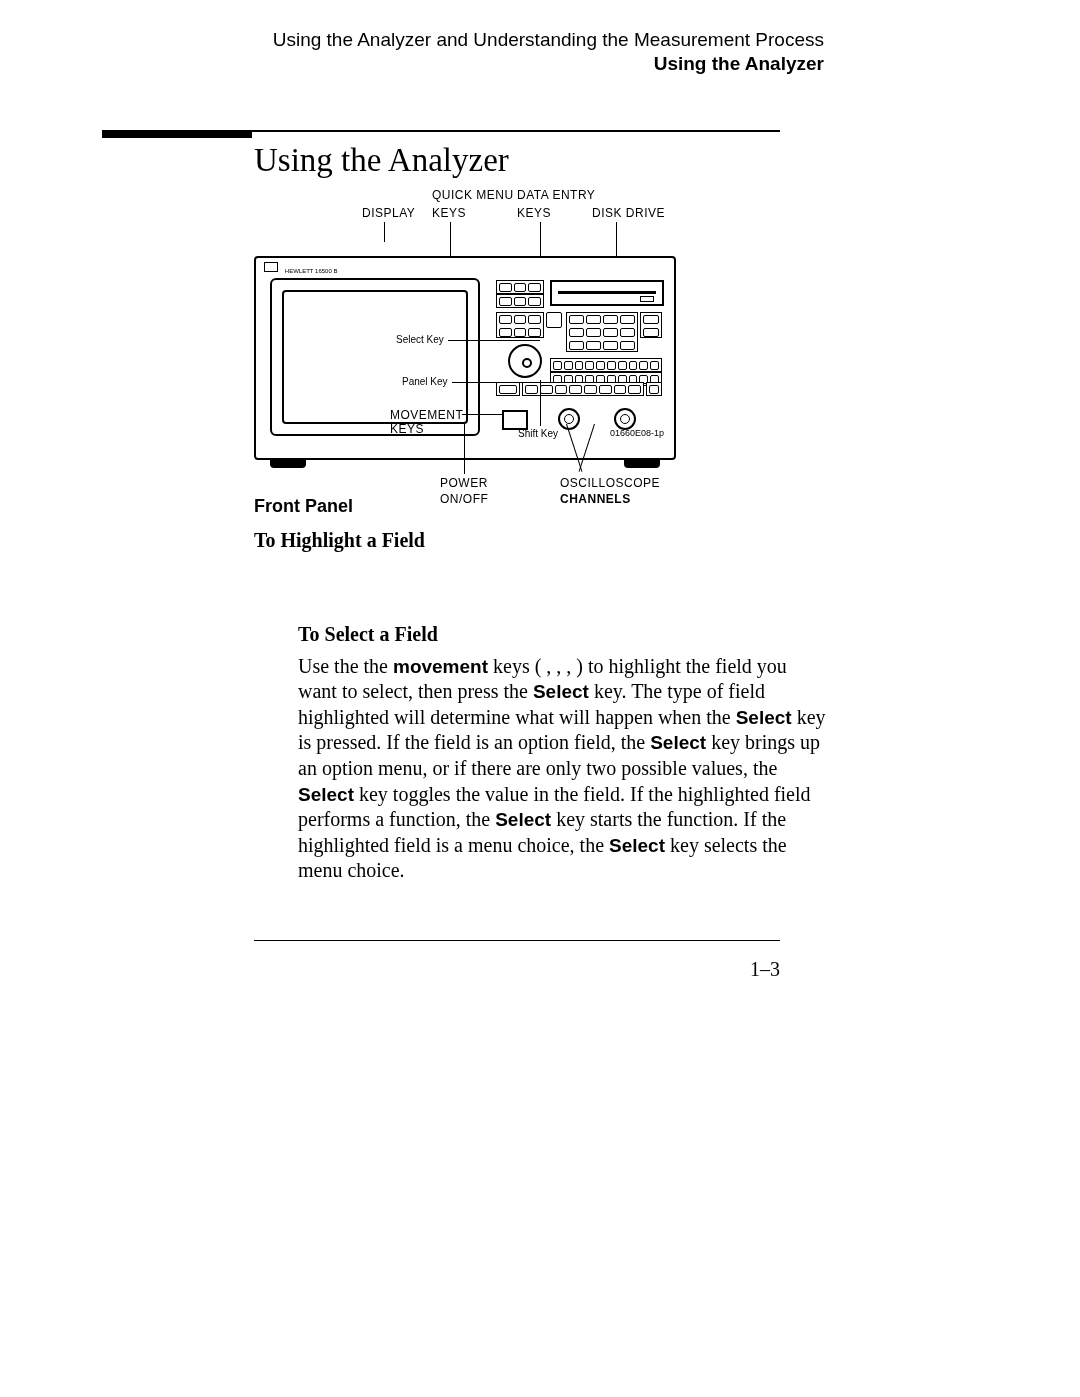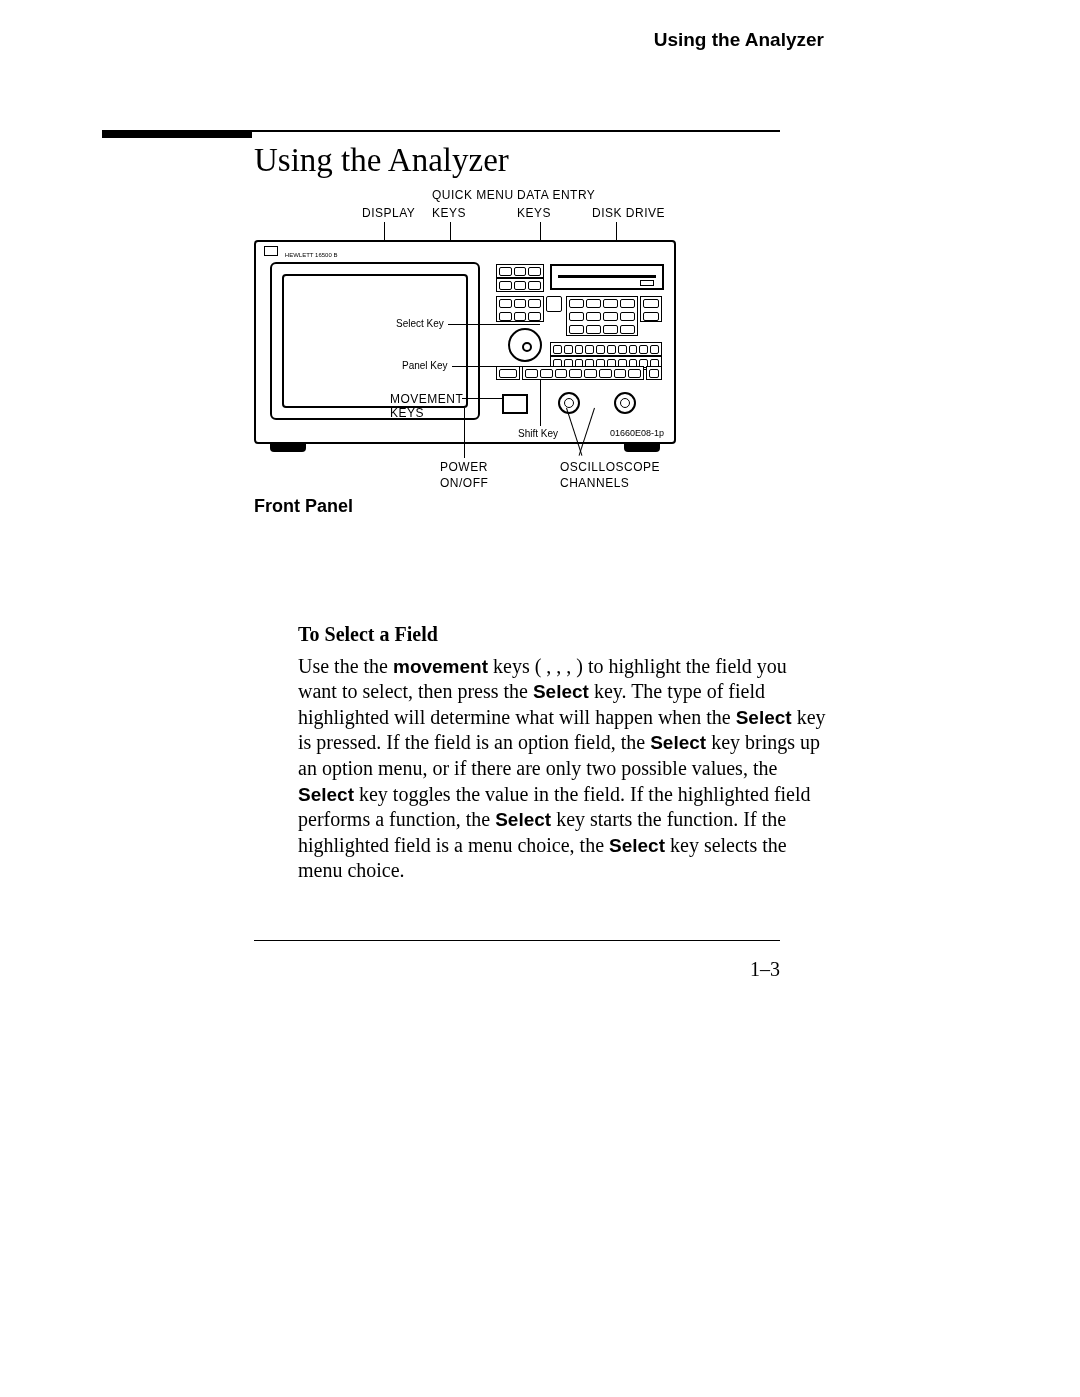--- a/index.html
+++ b/index.html
@@ -73,21 +73,21 @@
   .callouts-top span { position: absolute; white-space: nowrap; }
   .ct-display  { left: 108px; top: 18px; }
   .ct-qm       { left: 178px; top: 0;  }
   .ct-qk       { left: 178px; top: 18px; }
   .ct-de       { left: 263px; top: 0;  }
   .ct-dk       { left: 263px; top: 18px; }
   .ct-dd       { left: 338px; top: 18px; }
 
   .device {
     position: relative;
-    margin-top: 4px;
+    margin-top: 20px;
     width: 418px;
     height: 200px;
     border: 2px solid #000;
     border-radius: 4px;
     background: #fff;
   }
   
   .device::before, .device::after {
     content: "";
     position: absolute;
@@ -258,21 +258,21 @@
   .small-id { position:absolute; right: 20px; top: 240px; font-size: 9px; letter-spacing:0; }
 
   .callouts-bottom {
     position: relative;
     height: 60px;
   }
   .callouts-bottom span { position: absolute; white-space: nowrap; }
   .cb-pwr   { left: 186px; top: 16px; text-align: right; }
   .cb-pwr2  { left: 186px; top: 32px; }
   .cb-osc   { left: 306px; top: 16px; }
-  .cb-osc2  { left: 306px; top: 32px; }
+  .cb-osc2  { left: 306px; top: 32px; font-weight: bold; }
 
   
   .tlead { position:absolute; width:1px; background:#000; }
   .tl-display { left: 130px; top: 34px; height: 20px; }
   .tl-qm      { left: 196px; top: 34px; height: 42px; }
   .tl-de      { left: 286px; top: 34px; height: 72px; }
   .tl-dd      { left: 362px; top: 34px; height: 40px; }
 
   
   .blead { position:absolute; width:1px; background:#000; }
@@ -323,20 +323,21 @@
     font-family: "Times New Roman", serif;
     font-size: 20px;
   }
 </style>
 </head>
 <body>
 
 <div class="page">
 
   <div class="running-head">
+    <div>Using the Analyzer and Understanding the Measurement Process</div>
     <div class="sub">Using the Analyzer</div>
   </div>
 
   <div class="rule-block"></div>
   <div class="section-title">Using the Analyzer</div>
 
   <div class="device-wrap">
     <div class="callouts-top">
       <span class="ct-display">DISPLAY</span>
       <span class="ct-qm">QUICK MENU</span>
@@ -502,20 +503,21 @@
       <span class="cb-pwr">POWER</span>
       <span class="cb-pwr2">ON/OFF</span>
       <span class="cb-osc">OSCILLOSCOPE</span>
       <span class="cb-osc2">CHANNELS</span>
     </div>
   </div>
 
   <div class="caption">Front Panel</div>
 
   <div class="body b1">
+    <div class="h3">To Highlight a Field</div>
   </div>
 
   <div class="body b2">
     <div class="h3">To Select a Field</div>
     <p>
       <span>Use the the </span><strong>movement</strong><span> keys (  ,   ,   ,        ) to highlight the field you want to select, then press the </span><strong>Select</strong><span> key.  The type of field highlighted will determine what will happen when the </span><strong>Select</strong><span> key is pressed.  If the field is an option field, the </span><strong>Select</strong><span> key brings up an option menu, or if there are only two possible values, the </span><strong>Select</strong><span> key toggles the value in the field.  If the highlighted field performs a function, the </span><strong>Select</strong><span> key starts the function.  If the highlighted field is a menu choice, the </span><strong>Select</strong><span> key selects the menu choice.</span>
     </p>
   </div>
 
   <div class="body b3">

